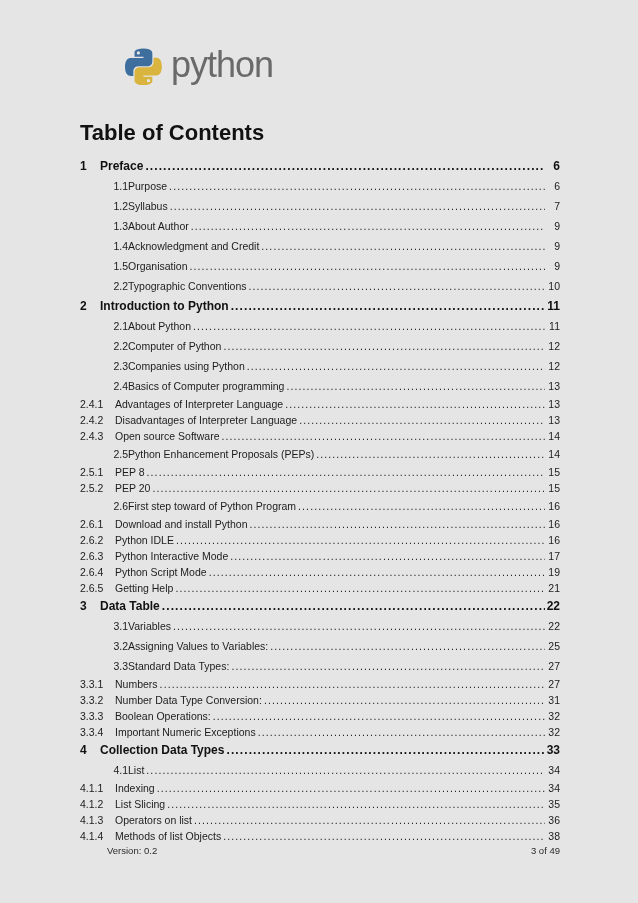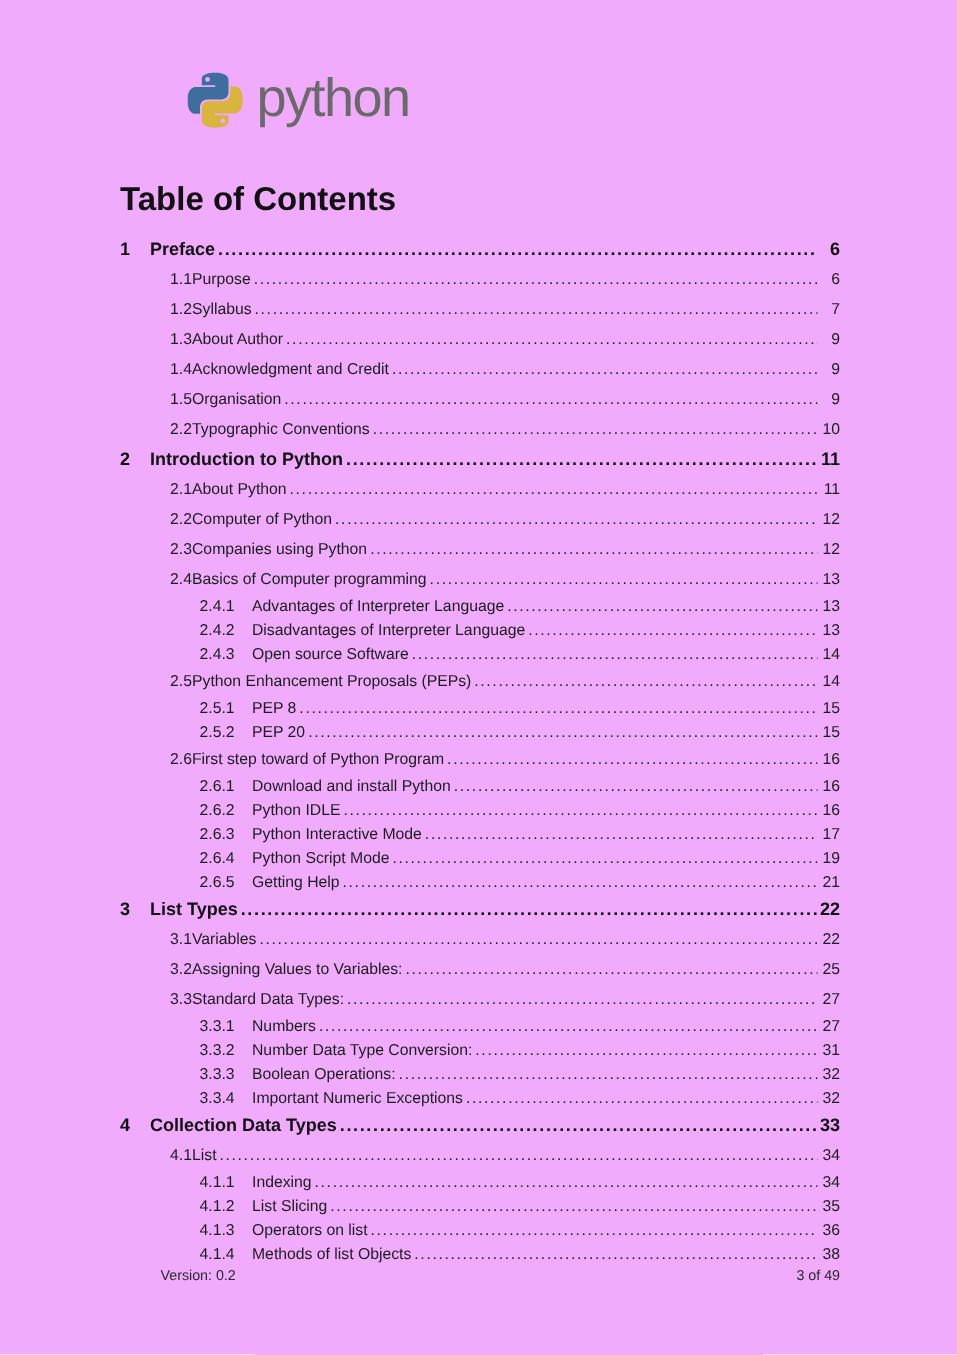--- a/index.html
+++ b/index.html
@@ -4,21 +4,21 @@
 <style>
   html, body {
     margin: 0;
     padding: 0;
     background: #ffffff;
   }
   .page {
     position: relative;
     width: 638px;
     height: 903px;
-    background: #f0abfc;
+    background: #e5e5e5;
     font-family: "Liberation Sans", sans-serif;
     color: #1c1c1c;
     overflow: hidden;
   }
 
   
   .logo-row {
     position: absolute;
     top: 48px;
     left: 125px;
@@ -71,21 +71,21 @@
     font-size: 10.5px;
     line-height: 20px;
   }
   .row.l3 {
     font-size: 10.5px;
     line-height: 16px;
   }
   .num { flex: none; }
   .row.l1 .num { width: 20px; }
   .row.l2 .num { margin-left: 20px; width: 28px; text-align: right; }
-  .row.l3 .num { margin-left: 53px; width: 35px; }
+  .row.l3 .num { width: 35px; }
   .title { flex: none; }
   .leader {
     flex: 1 1 auto;
     min-width: 0;
     overflow: hidden;
     white-space: nowrap;
     margin: 0 1px 0 2px;
   }
   .leader::after {
     content: "............................................................................................................................................................................................................................";
@@ -269,21 +269,21 @@
     <span class="pg">19</span>
   </div>
       <div class="row l3">
     <span class="num">2.6.5</span>
     <span class="title">Getting Help</span>
     <span class="leader"></span>
     <span class="pg">21</span>
   </div>
       <div class="row l1">
     <span class="num">3</span>
-    <span class="title">List Types</span>
+    <span class="title">Data Table</span>
     <span class="leader"></span>
     <span class="pg">22</span>
   </div>
       <div class="row l2">
     <span class="num">3.1</span>
     <span class="title">Variables</span>
     <span class="leader"></span>
     <span class="pg">22</span>
   </div>
       <div class="row l2">

